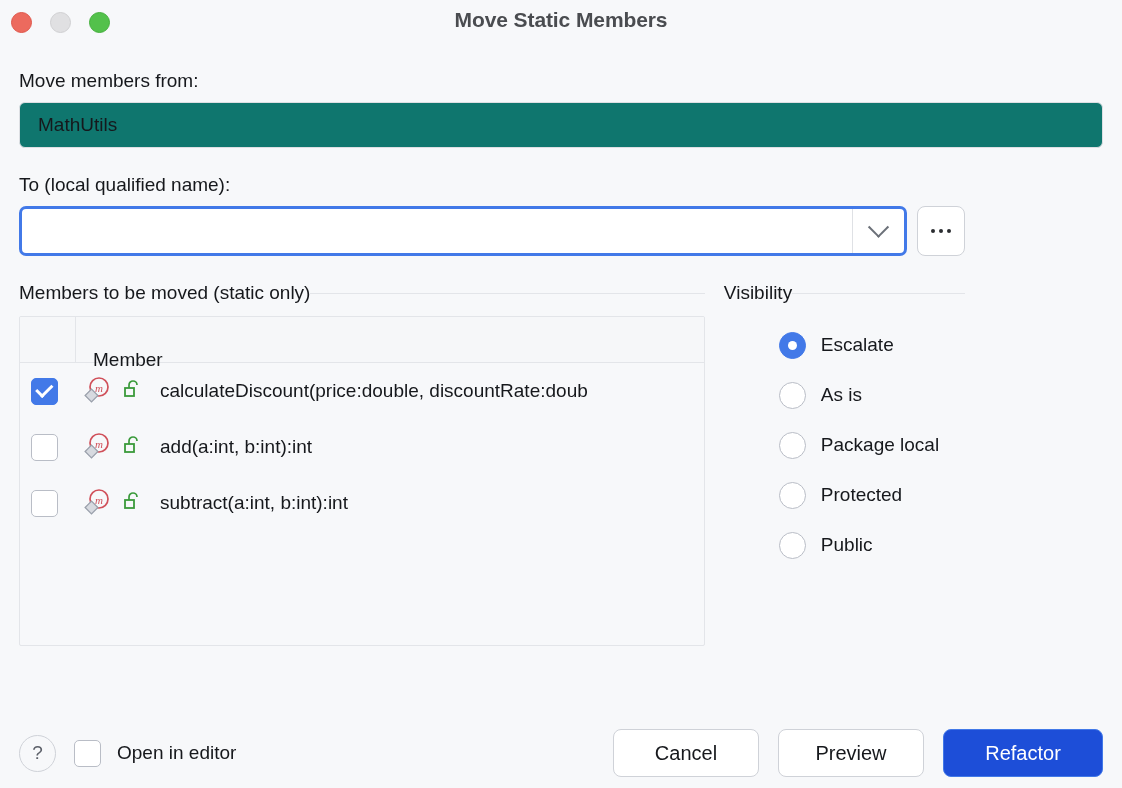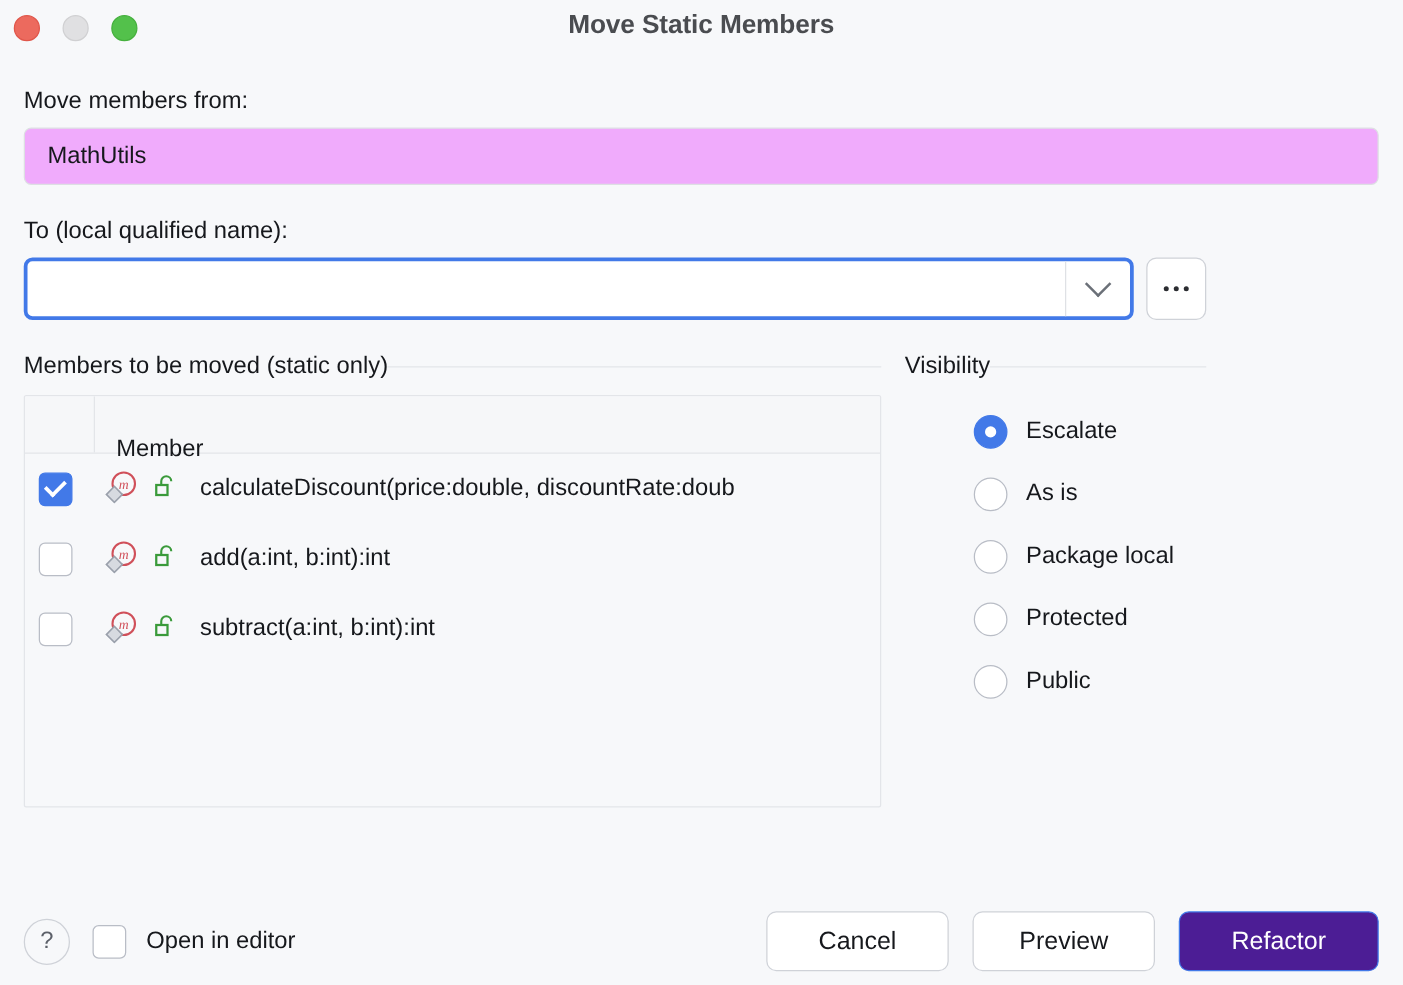--- a/index.html
+++ b/index.html
@@ -56,21 +56,21 @@
     width: 984px;
   }
   .field-label {
     font-size: 19px;
     color: #16181c;
     margin: 26px 0 10px 0;
   }
   .readonly-field {
     height: 46px;
     box-sizing: border-box;
-    background: #f0abfc;
+    background: #0f766e;
     border: 1px solid #dddfe3;
     border-radius: 6px;
     display: flex;
     align-items: center;
     padding: 0 18px;
     font-size: 19px;
     color: #16181c;
     width: 1084px;
   }
 
@@ -311,21 +311,21 @@
     background: #ffffff;
     font-family: "Liberation Sans", sans-serif;
     font-size: 20px;
     color: #16181c;
     margin-left: 19px;
     display: flex;
     align-items: center;
     justify-content: center;
   }
   .btn.primary {
-    background: #4c1d95;
+    background: #1d4ed8;
     border-color: #4279e8;
     color: #ffffff;
     min-width: 160px;
   }
 </style>
 </head>
 <body>
 
 <div class="titlebar">
   <div class="traffic">

